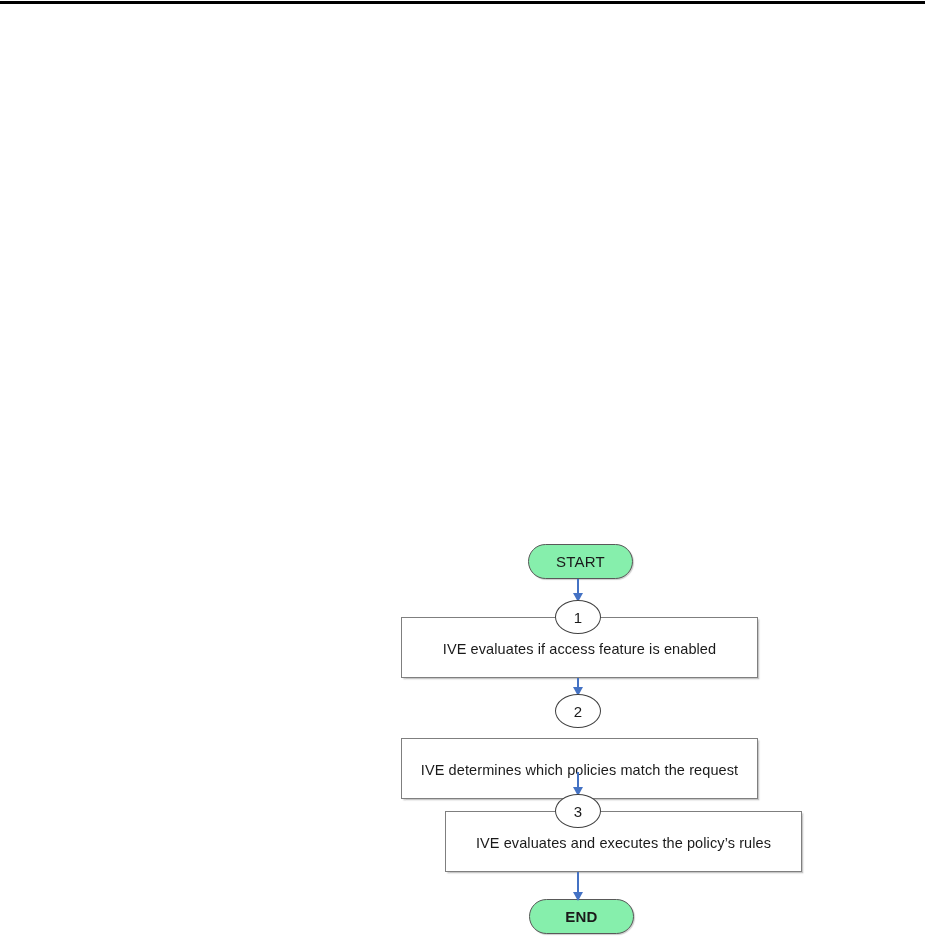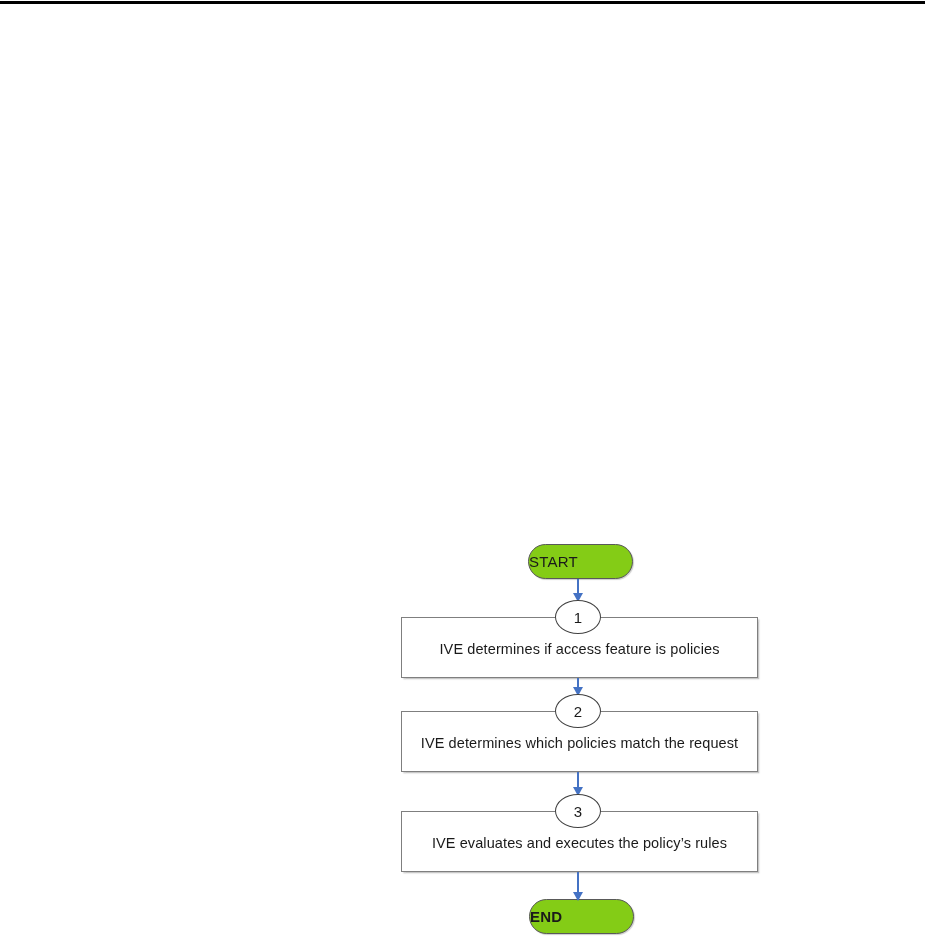--- a/index.html
+++ b/index.html
@@ -36,24 +36,24 @@
   }
 
   
   .terminator {
     position: absolute;
     box-sizing: border-box;
     width: 105px;
     height: 35px;
     border: 1.3px solid #595959;
     border-radius: 18px;
-    background: #84cc16;
+    background: #86efac;
     display: flex;
     align-items: center;
-    justify-content: flex-start;
+    justify-content: center;
     color: #1a1a1a;
     font-size: 15px;
     letter-spacing: 0.2px;
     box-shadow: 1px 1px 1px rgba(0,0,0,0.20);
   }
   .terminator.start { left: 528px; top: 544px; }
   .terminator.end   { left: 529px; top: 899px; font-weight: bold; }
 
   
   .process {
@@ -70,22 +70,22 @@
     box-shadow: 1.5px 1.5px 1.5px rgba(0,0,0,0.22);
   }
   .process .label {
     font-size: 14.5px;
     color: #1a1a1a;
     white-space: nowrap;
     letter-spacing: 0.1px;
     padding-top: 2px;
   }
   .process.p1 { top: 617px; }
-  .process.p2 { top: 711px; text-align: center; }
-  .process.p3 { top: 811px; }
+  .process.p2 { top: 738px; text-align: center; }
+  .process.p3 { top: 811px; margin-left: 44px; }
 
   
   .step-badge {
     position: absolute;
     box-sizing: border-box;
     left: 555px;
     width: 46px;
     height: 34px;
     border: 1.3px solid #404040;
     border-radius: 50%;
@@ -141,21 +141,21 @@
   <div class="terminator start">
     <span>START</span>
   </div>
 
   <div class="connector c0">
     <div class="shaft"></div>
     <div class="head"></div>
   </div>
 
   <div class="process p1">
-    <span class="label">IVE determines if access feature is policies</span>
+    <span class="label">IVE evaluates if access feature is enabled</span>
   </div>
   <div class="step-badge b1">
     <span>1</span>
   </div>
 
   <div class="connector c1">
     <div class="shaft"></div>
     <div class="head"></div>
   </div>
 

